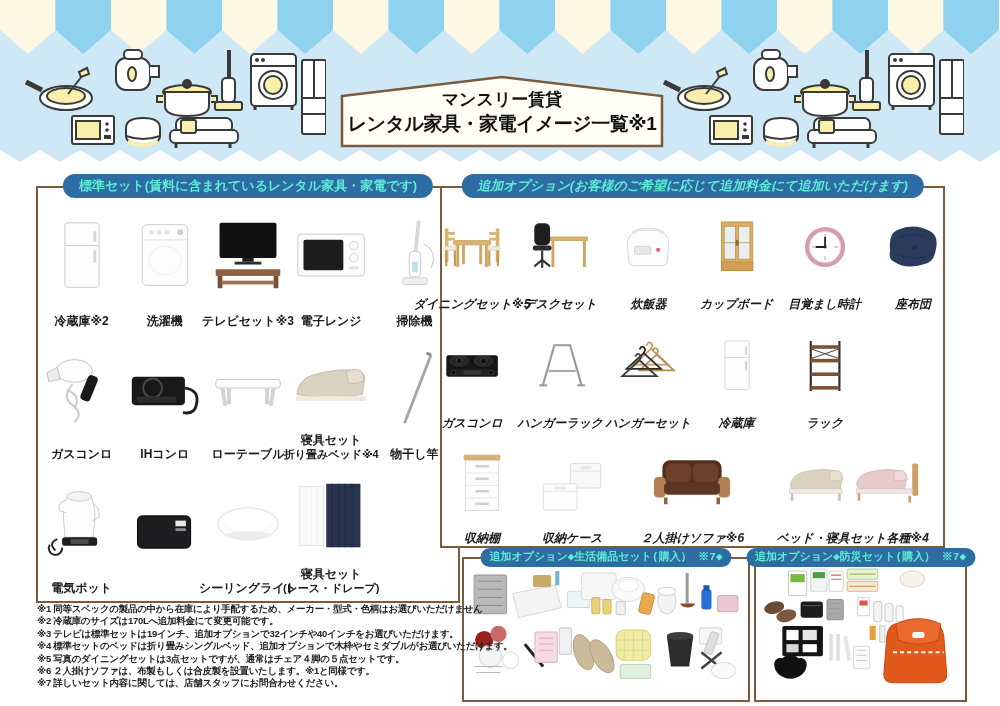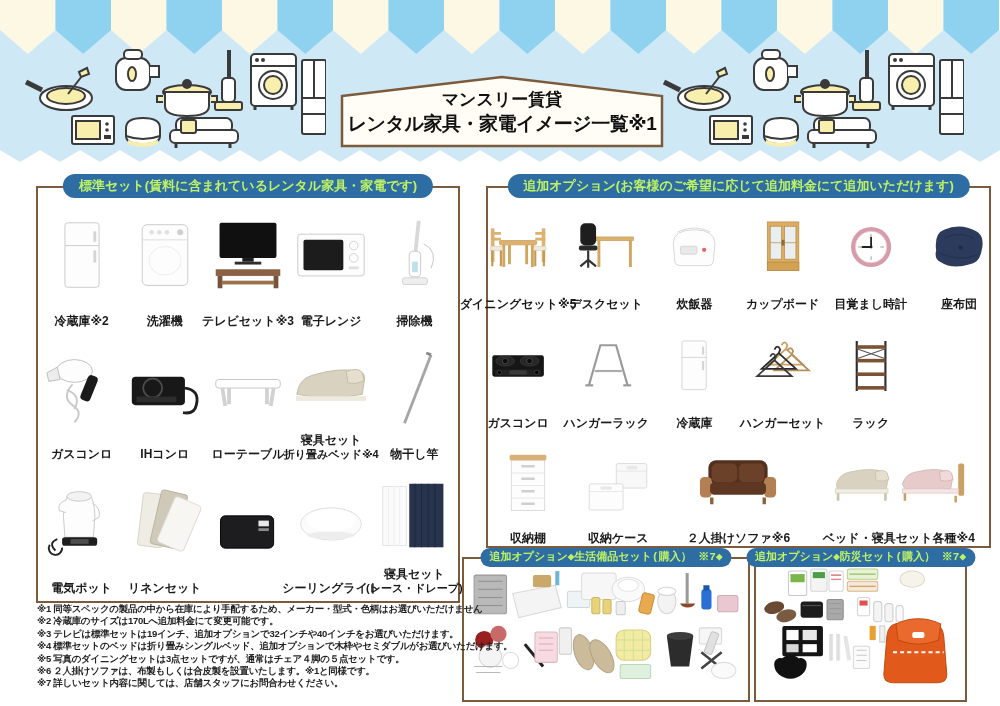--- a/index.html
+++ b/index.html
@@ -10,21 +10,21 @@
   #stripes{position:absolute;left:0;top:0;}
   #fringe{position:absolute;left:0;top:150px;}
   .appcluster{position:absolute;top:46px;width:302px;height:104px;}
   
   #banner{position:absolute;left:336px;top:74px;width:332px;height:76px;z-index:5;}
   #banner .bntxt{position:absolute;left:0;top:15px;width:100%;text-align:center;font-weight:bold;color:#111;}
   .bn1{display:block;font-size:17px;line-height:22px;}
   .bn2{display:block;font-size:19px;line-height:26px;letter-spacing:-0.5px;}
   
   .panel{position:absolute;background:#fff;border:2px solid #7b5b3b;}
-  .sec-h{position:absolute;top:-14px;left:50%;transform:translateX(-50%);background:#2d6da3;color:#bef264;
+  .sec-h{position:absolute;top:-14px;left:50%;transform:translateX(-50%);background:#2d6da3;color:#5eead4;
          font-weight:bold;font-size:13px;line-height:16px;padding:4px 16px;white-space:nowrap;z-index:3;border-radius:12px;}
   .sec-h.small{font-size:11px;line-height:13px;padding:3px 9px;top:-11px;font-family:Liberation Mono, monospace;}
   .tile{display:flex;flex-direction:column;align-items:center;justify-content:flex-end;min-width:0;}
   .art{flex:1;display:flex;align-items:center;justify-content:center;width:100%;}
   .lbl{font-weight:bold;font-size:12px;line-height:14px;text-align:center;white-space:nowrap;padding-bottom:4px;}
   .lbl span{display:block;}
   .lbl .l2{font-size:11px;}
   #std-grid{position:absolute;left:2px;right:2px;top:10px;bottom:2px;display:grid;
             grid-template-columns:repeat(5,1fr);grid-template-rows:repeat(3,1fr);}
   .opt-row{display:grid;grid-template-columns:repeat(6,1fr);height:119px;gap:28px;}
@@ -305,33 +305,20 @@
             <rect x="30" y="56" width="19" height="5" fill="#4f4f4f"></rect>
             <path d="M14 68 q-8-8 2-12 M8 62 a7 7 0 1 0 13 3" stroke="#222" fill="none" stroke-width="2"></path>
           </svg>
         </div>
       <div class="lbl">
           <span>電気ポット</span>
           <span class="l2"></span>
         </div>
     </div>
 
-    <div class="tile">
-      <div class="art">
-          <svg viewBox="0 0 84 78" width="80" height="74">
-            <rect x="16" y="8" width="26" height="56" rx="3" transform="rotate(7 29 36)" fill="#efece4" stroke="#d8d4c8"></rect>
-            <rect x="32" y="6" width="28" height="58" rx="3" transform="rotate(13 46 35)" fill="#cfc9ba" stroke="#b8b2a2"></rect>
-            <rect x="42" y="14" width="30" height="52" rx="4" transform="rotate(23 57 40)" fill="#f7f6f2" stroke="#dedbd2"></rect>
-          </svg>
-        </div>
-      <div class="lbl">
-          <span>リネンセット</span>
-          <span class="l2"></span>
-        </div>
-    </div>
 
     <div class="tile">
       <div class="art">
           <svg viewBox="0 0 84 78" width="80" height="74">
             <rect x="13" y="22" width="56" height="34" rx="5" fill="#1d1d1f" stroke="#000"></rect>
             <rect x="53" y="27" width="11" height="6" fill="#e8e8e8"></rect>
             <rect x="53" y="35" width="11" height="3" fill="#8a8a8a"></rect>
           </svg>
         </div>
     </div>
@@ -361,21 +348,21 @@
         </div>
       <div class="lbl">
           <span>寝具セット</span>
           <span class="l2">(レース・ドレープ)</span>
         </div>
     </div>
 
   </div>
 </div>
 
-<div class="panel" id="opt-panel" style="left:486px;top:186px;width:501px;height:358px;">
+<div class="panel" id="opt-panel" style="left:440px;top:186px;width:501px;height:358px;font-style:italic;">
   <div class="sec-h">追加オプション(お客様のご希望に応じて追加料金にて追加いただけます)</div>
 
   <div class="opt-row" style="margin-top:8px">
     <div class="tile">
       <div class="art">
           <svg viewBox="0 0 84 78" width="78" height="68">
             <rect x="16" y="30" width="52" height="6" rx="2" fill="#dcb26e" stroke="#c49a55"></rect>
             <path d="M22 36 v31 M62 36 v31 M30 36 v27 M54 36 v27" stroke="#d0a65f" stroke-width="4"></path>
             <rect x="4" y="13" width="5" height="47" fill="#dcb26e"></rect>
             <rect x="4" y="18" width="14" height="4" fill="#dcb26e"></rect>
@@ -493,43 +480,43 @@
             <line x1="66" y1="66" x2="77" y2="66" stroke="#9a9a9a" stroke-width="3"></line>
           </svg>
         </div>
       <div class="lbl">
           <span>ハンガーラック</span>
         </div>
     </div>
     <div class="tile">
       <div class="art">
           <svg viewBox="0 0 84 78" width="78" height="68">
-            <rect x="25" y="4" width="34" height="68" rx="3" fill="#fdfdfd" stroke="#c9c9c9"></rect>
-            <line x1="25" y1="27" x2="59" y2="27" stroke="#c9c9c9"></line>
-            <rect x="53" y="12" width="3" height="11" fill="#d5d5d5"></rect>
-            <rect x="53" y="32" width="3" height="13" fill="#d5d5d5"></rect>
-          </svg>
-        </div>
-      <div class="lbl">
-          <span>冷蔵庫</span>
-        </div>
-    </div>
-    <div class="tile">
-      <div class="art">
-          <svg viewBox="0 0 84 78" width="78" height="68">
             <g fill="none" stroke-width="2.5">
               <path d="M40 10 q4-8 8 0 l-2 5 M46 15 L22 37 L70 37 Z" stroke="#caa064"></path>
               <path d="M48 18 q4-8 8 0 l-2 5 M54 23 L30 45 L78 45 Z" stroke="#b8905a"></path>
               <path d="M30 16 q4-8 8 0 l-2 5 M36 21 L12 43 L60 43 Z" stroke="#2a2a2a"></path>
               <path d="M24 26 q4-8 8 0 l-2 5 M30 31 L6 53 L54 53 Z" stroke="#3a3a3a"></path>
             </g>
           </svg>
         </div>
       <div class="lbl">
           <span>ハンガーセット</span>
+        </div>
+    </div>
+    <div class="tile">
+      <div class="art">
+          <svg viewBox="0 0 84 78" width="78" height="68">
+            <rect x="25" y="4" width="34" height="68" rx="3" fill="#fdfdfd" stroke="#c9c9c9"></rect>
+            <line x1="25" y1="27" x2="59" y2="27" stroke="#c9c9c9"></line>
+            <rect x="53" y="12" width="3" height="11" fill="#d5d5d5"></rect>
+            <rect x="53" y="32" width="3" height="13" fill="#d5d5d5"></rect>
+          </svg>
+        </div>
+      <div class="lbl">
+          <span>冷蔵庫</span>
         </div>
     </div>
     <div class="tile">
       <div class="art">
           <svg viewBox="0 0 84 78" width="78" height="68">
             <path d="M22 4 v70 M62 4 v70" stroke="#2e2e2e" stroke-width="3"></path>
             <rect x="22" y="10" width="40" height="5" fill="#7c5234"></rect>
             <rect x="22" y="29" width="40" height="5" fill="#7c5234"></rect>
             <rect x="22" y="48" width="40" height="5" fill="#7c5234"></rect>
             <rect x="22" y="67" width="40" height="5" fill="#7c5234"></rect>

